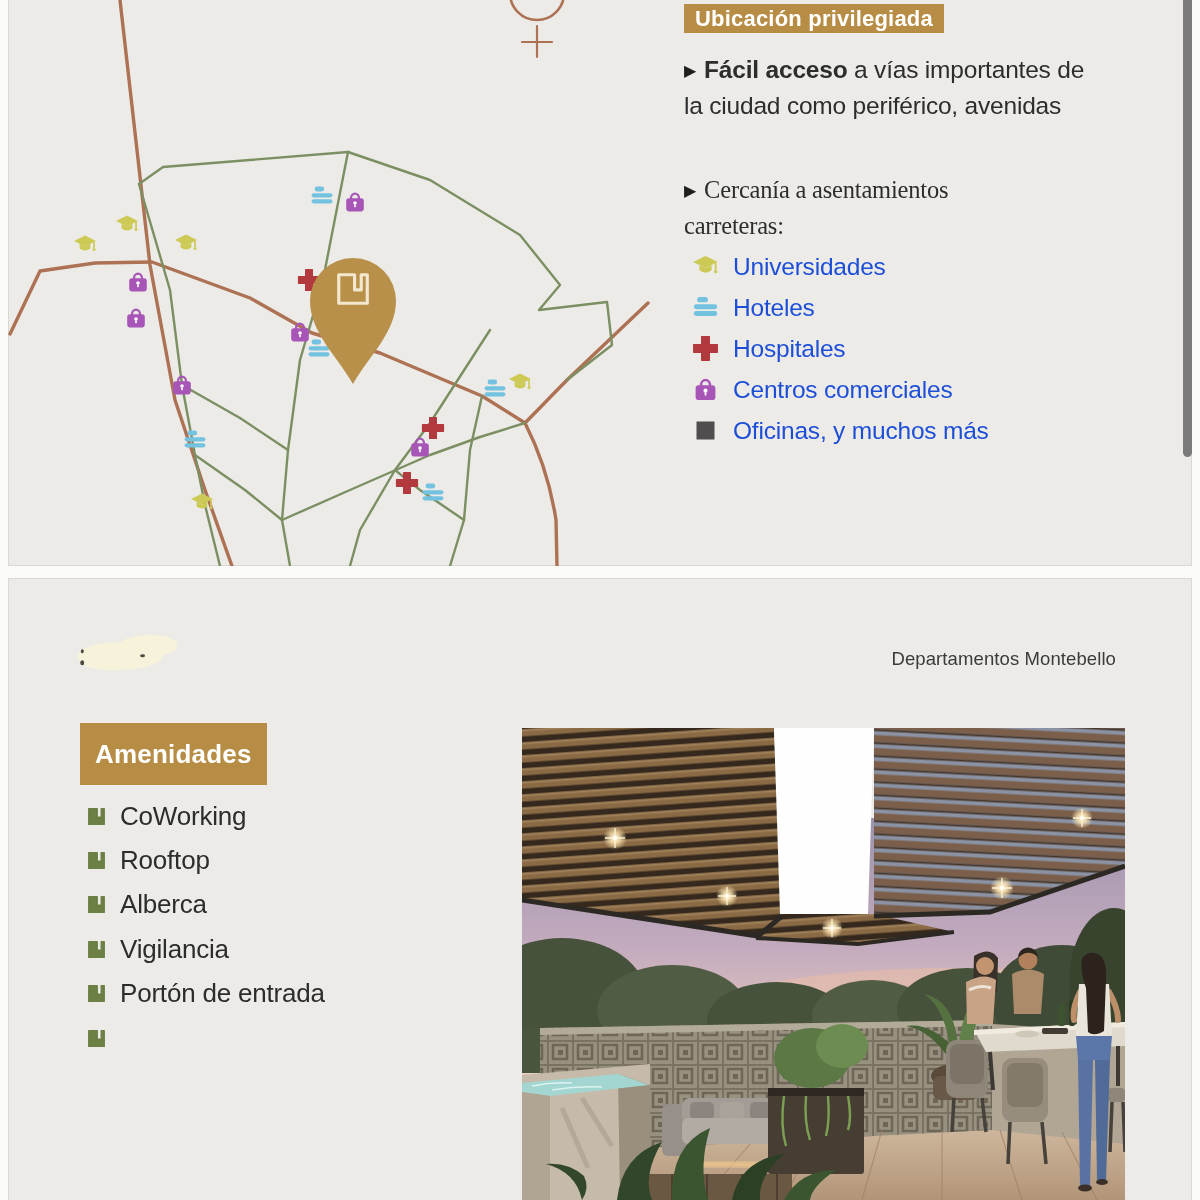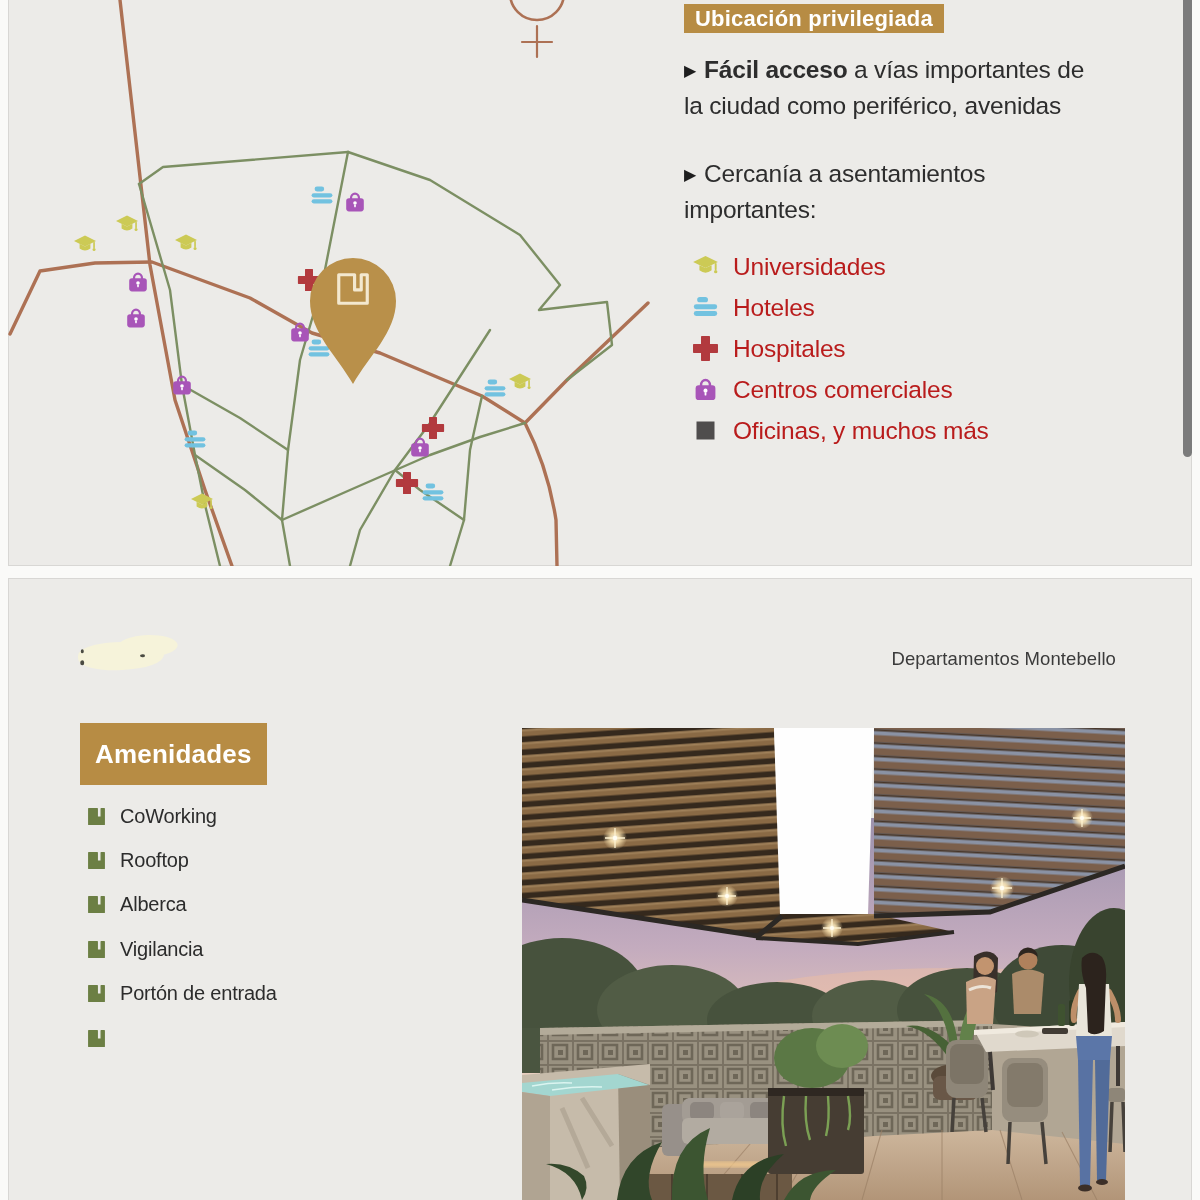--- a/index.html
+++ b/index.html
@@ -6,39 +6,39 @@
     background:#fafaf8;font-family:"Liberation Sans",sans-serif;}
   .page{position:relative;width:1200px;height:1200px;}
   .card{position:absolute;left:8px;width:1184px;background:#ecebe8;border:1px solid #d8d7d4;box-sizing:border-box;}
   .card-top{top:-3px;height:569px;}
   .card-bottom{top:578px;height:632px;border-bottom:none;}
   .map{position:absolute;left:0;top:0;width:670px;height:566px;}
   .loc-badge,.amen-badge{position:absolute;background:#b78c44;color:#fff;font-weight:bold;white-space:nowrap;}
   .loc-badge{left:684px;top:4px;font-size:22px;line-height:29px;padding:0 11px;letter-spacing:.2px;}
   .amen-badge{left:80px;top:723px;font-size:26px;line-height:42px;padding:10px 15px;letter-spacing:.2px;}
   .para{position:absolute;left:684px;width:480px;color:#2d2d2d;font-size:24.5px;line-height:35px;letter-spacing:-0.2px;}
-  .p1{top:52px;} .p2{top:156px;}
+  .p1{top:52px;} .p2{top:172px;font-family:Liberation Serif, serif;}
   .marker{font-size:16px;margin-right:8px;vertical-align:2px;color:#1e1e1e;}
   .para b{font-weight:bold;}
   .legend{position:absolute;left:692px;top:246px;}
   .lg-row{display:flex;align-items:center;height:41px;}
   .lg-ico{width:27px;height:27px;flex:0 0 27px;}
-  .lg-label{margin-left:14px;color:#b91c1c;font-size:24.5px;letter-spacing:-0.2px;white-space:nowrap;}
+  .lg-label{margin-left:14px;color:#1d4ed8;font-size:24.5px;letter-spacing:-0.2px;white-space:nowrap;}
   .smudge{position:absolute;left:78px;top:642px;width:86px;height:28px;background:#f6f3da;
     border-radius:46% 54% 52% 48%;transform:rotate(-2deg);}
   .smudge::after{content:"";position:absolute;left:40px;top:-6px;width:60px;height:22px;background:#f6f3da;border-radius:50%;}
   .smudge .dot{position:absolute;background:#4a4a42;border-radius:50%;}
   .d1{left:3px;top:6px;width:3px;height:4px;}
   .d2{left:2px;top:17px;width:4px;height:5px;}
   .d3{left:62px;top:13px;width:5px;height:3px;z-index:2;}
   .caption{position:absolute;right:84px;top:648px;font-size:18.5px;color:#3b3b3b;letter-spacing:0.1px;}
   .amen-list{position:absolute;left:86px;top:794px;}
   .am-row{display:flex;align-items:center;height:44.4px;}
   .am-ico{width:21px;height:21px;flex:0 0 21px;}
-  .am-label{margin-left:13px;color:#2c2c2c;font-size:20px;letter-spacing:-0.2px;white-space:nowrap;}
+  .am-label{margin-left:13px;color:#2c2c2c;font-size:26px;letter-spacing:-0.2px;white-space:nowrap;}
   .photo{position:absolute;left:522px;top:728px;width:603px;height:472px;display:block;}
   .scroll-thumb{position:absolute;left:1183px;top:-8px;width:9px;height:465px;background:#7b7b7b;border-radius:5px;}
   .defs-hidden{position:absolute;width:0;height:0;overflow:hidden;}
 </style>
 </head>
 <body>
 
 <svg class="defs-hidden" aria-hidden="true">
   <defs>
     <symbol id="sym-graduation-cap" viewBox="0 0 24 24">
@@ -126,21 +126,21 @@
 
   <div class="loc-badge">Ubicación privilegiada</div>
 
   <div class="para p1">
     <div><span class="marker">▶</span><b>Fácil acceso</b><span> a vías importantes de</span></div>
     <div>la ciudad como periférico, avenidas</div>
   </div>
 
   <div class="para p2">
     <div><span class="marker">▶</span><span>Cercanía a asentamientos</span></div>
-    <div>importantes:</div>
+    <div>carreteras:</div>
   </div>
 
   <div class="legend">
       <div class="lg-row">
         <svg class="lg-ico" style="color:#ccca55">
           <use href="#sym-graduation-cap"></use>
         </svg>
         <span class="lg-label">Universidades</span>
       </div>
       <div class="lg-row">

